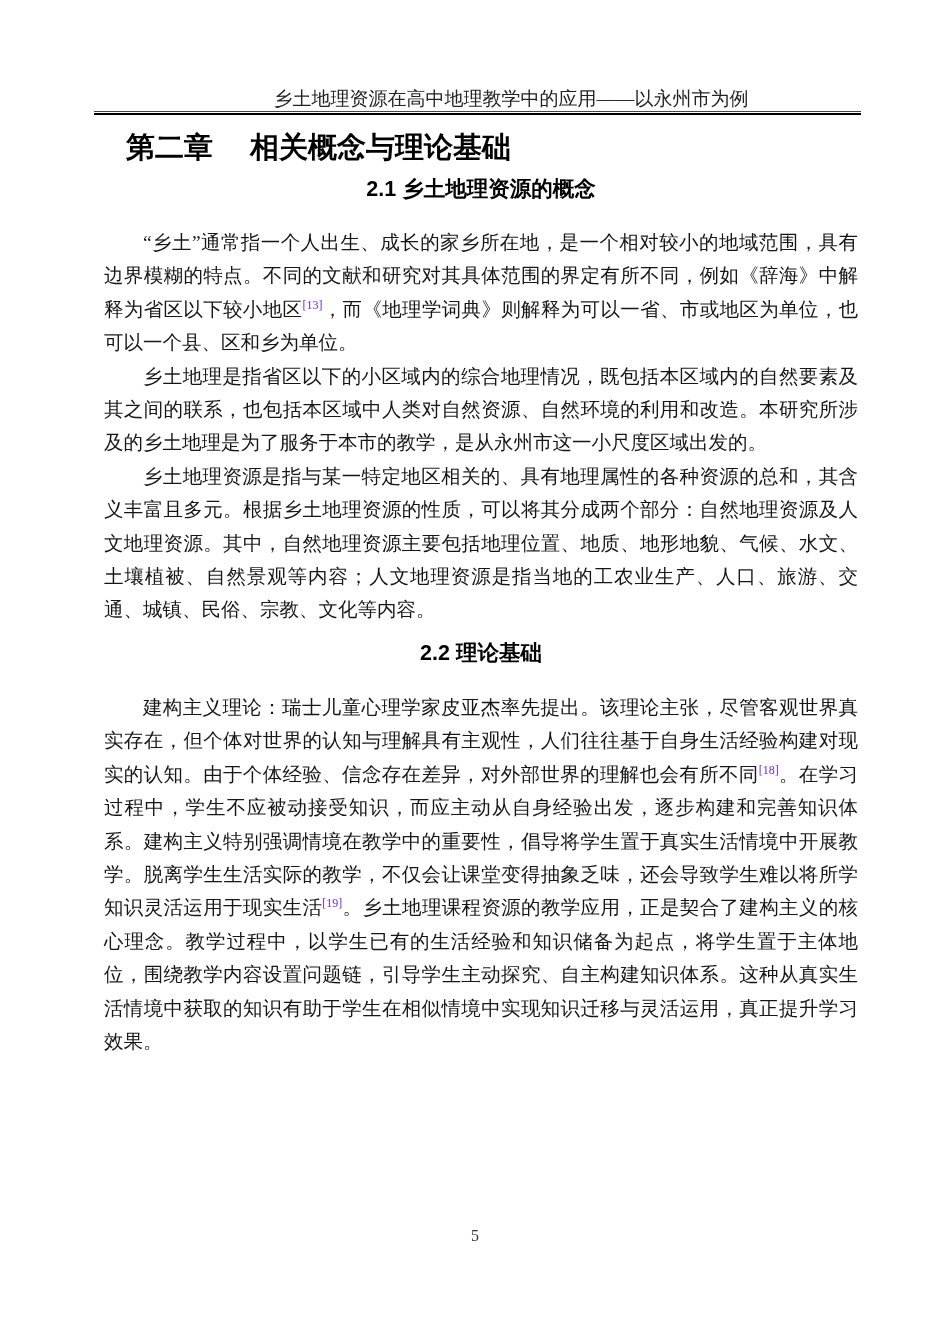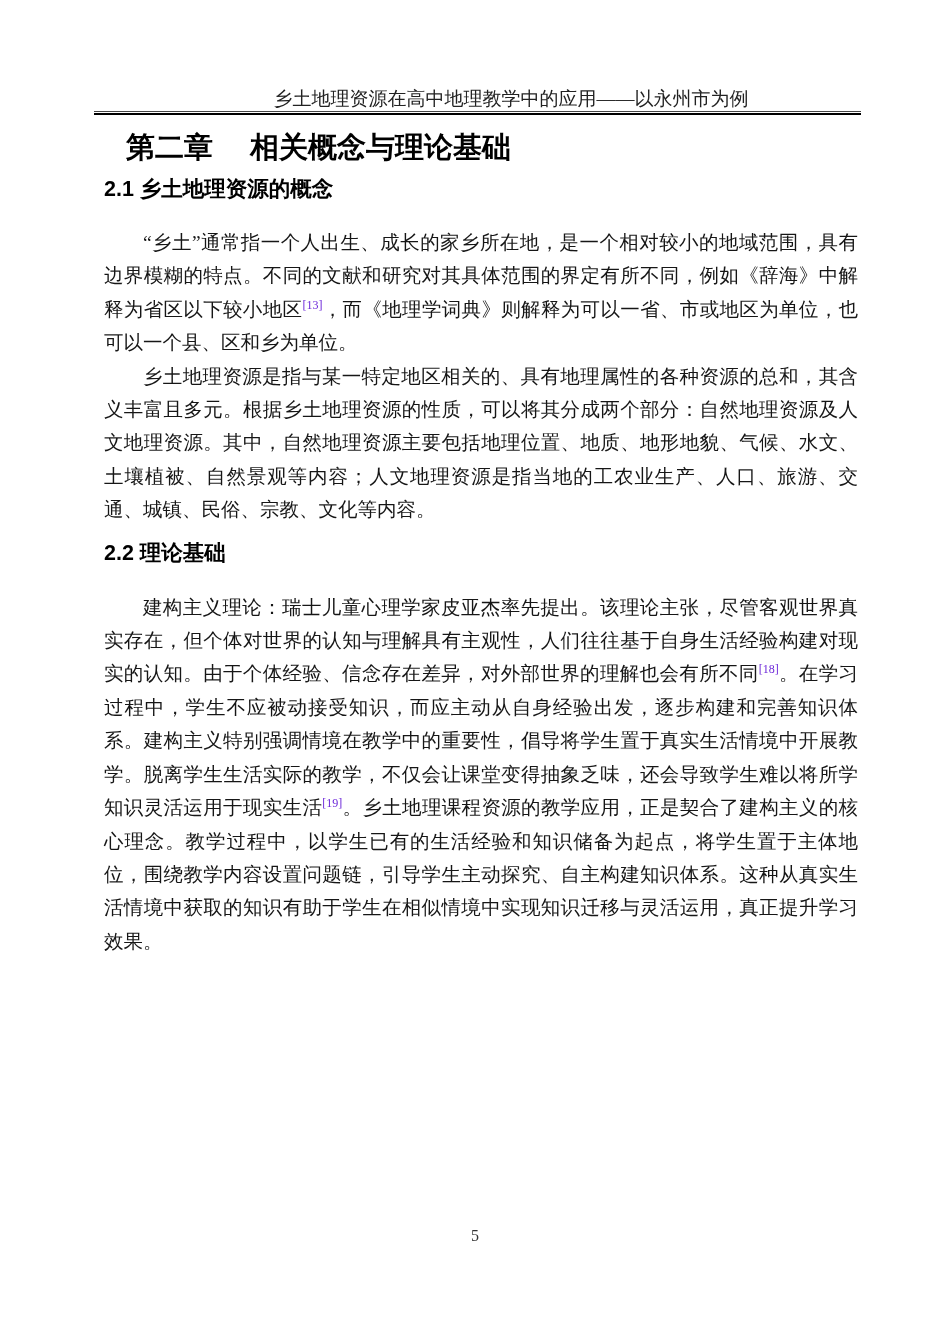--- a/index.html
+++ b/index.html
@@ -44,20 +44,21 @@
     color: #000000;
     white-space: nowrap;
   }
   .section-heading {
     margin: 14px 0 24px 0;
     font-family: "Liberation Sans", "DejaVu Sans", sans-serif;
     font-size: 21.5px;
     font-weight: bold;
     line-height: 25px;
     color: #000000;
+    text-align: center;
   }
   .body-paragraph + .section-heading { margin-bottom: 25px; }
   .body-paragraph {
     margin: 0;
     font-size: 19.5px;
     line-height: 33.4px;
     text-align: justify;
     text-indent: 2em;
     color: #161616;
     letter-spacing: 0;
@@ -81,18 +82,19 @@
 </head>
 <body>
 
 <div class="page">
   <div class="running-header">乡土地理资源在高中地理教学中的应用——以永州市为例</div>
   <div class="header-rule"></div>
   <h1 class="chapter-title">第二章　 相关概念与理论基础</h1>
   <main id="sections">
       <h2 class="section-heading">2.1 乡土地理资源的概念</h2>
       <p class="body-paragraph"><span>“乡土”通常指一个人出生、成长的家乡所在地，是一个相对较小的地域范围，具有边界模糊的特点。不同的文献和研究对其具体范围的界定有所不同，例如《辞海》中解释为省区以下较小地区</span><sup>[13]</sup><span>，而《地理学词典》则解释为可以一省、市或地区为单位，也可以一个县、区和乡为单位。</span></p>
+      <p class="body-paragraph"><span>乡土地理是指省区以下的小区域内的综合地理情况，既包括本区域内的自然要素及其之间的联系，也包括本区域中人类对自然资源、自然环境的利用和改造。本研究所涉及的乡土地理是为了服务于本市的教学，是从永州市这一小尺度区域出发的。</span></p>
       <p class="body-paragraph"><span>乡土地理资源是指与某一特定地区相关的、具有地理属性的各种资源的总和，其含义丰富且多元。根据乡土地理资源的性质，可以将其分成两个部分：自然地理资源及人文地理资源。其中，自然地理资源主要包括地理位置、地质、地形地貌、气候、水文、土壤植被、自然景观等内容；人文地理资源是指当地的工农业生产、人口、旅游、交通、城镇、民俗、宗教、文化等内容。</span></p>
       <h2 class="section-heading">2.2 理论基础</h2>
       <p class="body-paragraph"><span>建构主义理论：瑞士儿童心理学家皮亚杰率先提出。该理论主张，尽管客观世界真实存在，但个体对世界的认知与理解具有主观性，人们往往基于自身生活经验构建对现实的认知。由于个体经验、信念存在差异，对外部世界的理解也会有所不同</span><sup>[18]</sup><span>。在学习过程中，学生不应被动接受知识，而应主动从自身经验出发，逐步构建和完善知识体系。建构主义特别强调情境在教学中的重要性，倡导将学生置于真实生活情境中开展教学。脱离学生生活实际的教学，不仅会让课堂变得抽象乏味，还会导致学生难以将所学知识灵活运用于现实生活</span><sup>[19]</sup><span>。乡土地理课程资源的教学应用，正是契合了建构主义的核心理念。教学过程中，以学生已有的生活经验和知识储备为起点，将学生置于主体地位，围绕教学内容设置问题链，引导学生主动探究、自主构建知识体系。这种从真实生活情境中获取的知识有助于学生在相似情境中实现知识迁移与灵活运用，真正提升学习效果。</span></p>
     </main>
   <div class="page-number">5</div>
 </div>
 
 </body></html>

